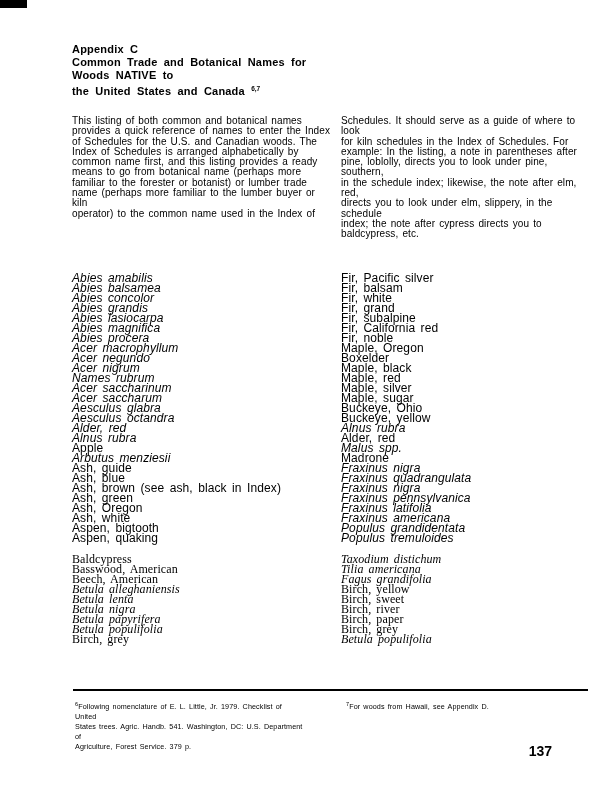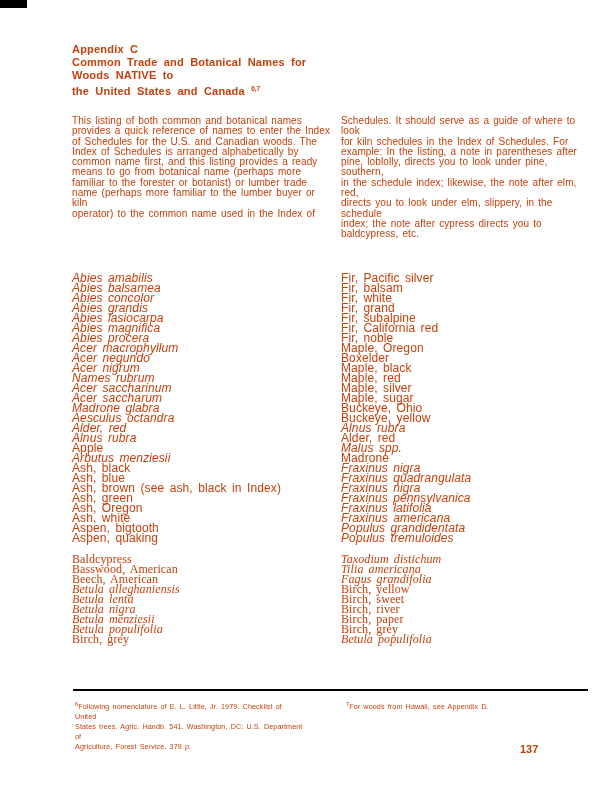--- a/index.html
+++ b/index.html
@@ -1,19 +1,19 @@
 <!DOCTYPE html>
 <html><head>
 <meta charset="utf-8">
 <style>
   html,body { margin:0; padding:0; background:#e8e8e8; }
   .page {
     position:relative; width:612px; height:792px; margin:0 auto;
     background:#ffffff; overflow:hidden;
-    font-family:"Liberation Sans", sans-serif; color:#c2410c;
+    font-family:"Liberation Sans", sans-serif; color:#000000;
     -webkit-font-smoothing:antialiased;
   }
   .corner-mark { position:absolute; left:0; top:0; width:27px; height:8px; background:#000; }
 
   .title-block {
     position:absolute; left:72px; top:43px;
     font-weight:bold; font-size:11px; line-height:13px;
     word-spacing:3px; letter-spacing:0.2px; white-space:nowrap;
   }
   .title-sup { font-size:6.5px; font-weight:bold; vertical-align:4px; letter-spacing:0; word-spacing:0; }
@@ -36,21 +36,21 @@
   .footnote-rule { position:absolute; left:73px; top:689px; width:515px; height:1.5px; background:#000; }
   .footnote {
     position:absolute; top:699px; font-size:7.2px; line-height:10px;
     letter-spacing:0.1px; word-spacing:1px;
   }
   .footnote-left  { left:75px;  width:228px; }
   .footnote-right { left:346px; width:220px; }
   .footnote-text { white-space:pre-line; }
   .fn-sup { font-size:5.5px; vertical-align:2.5px; }
 
-  .page-number { position:absolute; left:520px; top:743px; width:32px; font-weight:bold; font-size:11px; }
+  .page-number { position:absolute; left:520px; top:743px; width:32px; text-align:right; font-weight:bold; font-size:14px; }
 </style>
 </head>
 <body>
 
 <div class="page">
 
   <div class="corner-mark"></div>
 
   <div class="title-block">
     <div>Appendix C</div>
@@ -125,21 +125,21 @@
         </div>
         <div class="list-row">
           <span class="cell cell-left it">Acer saccharinum</span>
           <span class="cell cell-right">Maple, silver</span>
         </div>
         <div class="list-row">
           <span class="cell cell-left it">Acer saccharum</span>
           <span class="cell cell-right">Maple, sugar</span>
         </div>
         <div class="list-row">
-          <span class="cell cell-left it">Madrone glabra</span>
+          <span class="cell cell-left it">Aesculus glabra</span>
           <span class="cell cell-right">Buckeye, Ohio</span>
         </div>
         <div class="list-row">
           <span class="cell cell-left it">Aesculus octandra</span>
           <span class="cell cell-right">Buckeye, yellow</span>
         </div>
         <div class="list-row">
           <span class="cell cell-left it">Alder, red</span>
           <span class="cell cell-right it">Alnus rubra</span>
         </div>
@@ -149,21 +149,21 @@
         </div>
         <div class="list-row">
           <span class="cell cell-left">Apple</span>
           <span class="cell cell-right it">Malus spp.</span>
         </div>
         <div class="list-row">
           <span class="cell cell-left it">Arbutus menziesii</span>
           <span class="cell cell-right">Madrone</span>
         </div>
         <div class="list-row">
-          <span class="cell cell-left">Ash, black</span>
+          <span class="cell cell-left">Ash, guide</span>
           <span class="cell cell-right it">Fraxinus nigra</span>
         </div>
         <div class="list-row">
           <span class="cell cell-left">Ash, blue</span>
           <span class="cell cell-right it">Fraxinus quadrangulata</span>
         </div>
         <div class="list-row">
           <span class="cell cell-left">Ash, brown (see ash, black in Index)</span>
           <span class="cell cell-right it">Fraxinus nigra</span>
         </div>
@@ -207,21 +207,21 @@
         </div>
         <div class="list-row">
           <span class="cell cell-left it">Betula lenta</span>
           <span class="cell cell-right">Birch, sweet</span>
         </div>
         <div class="list-row">
           <span class="cell cell-left it">Betula nigra</span>
           <span class="cell cell-right">Birch, river</span>
         </div>
         <div class="list-row">
-          <span class="cell cell-left it">Betula menziesii</span>
+          <span class="cell cell-left it">Betula papyrifera</span>
           <span class="cell cell-right">Birch, paper</span>
         </div>
         <div class="list-row">
           <span class="cell cell-left it">Betula populifolia</span>
           <span class="cell cell-right">Birch, grey</span>
         </div>
         <div class="list-row">
           <span class="cell cell-left">Birch, grey</span>
           <span class="cell cell-right it">Betula populifolia</span>
         </div>

